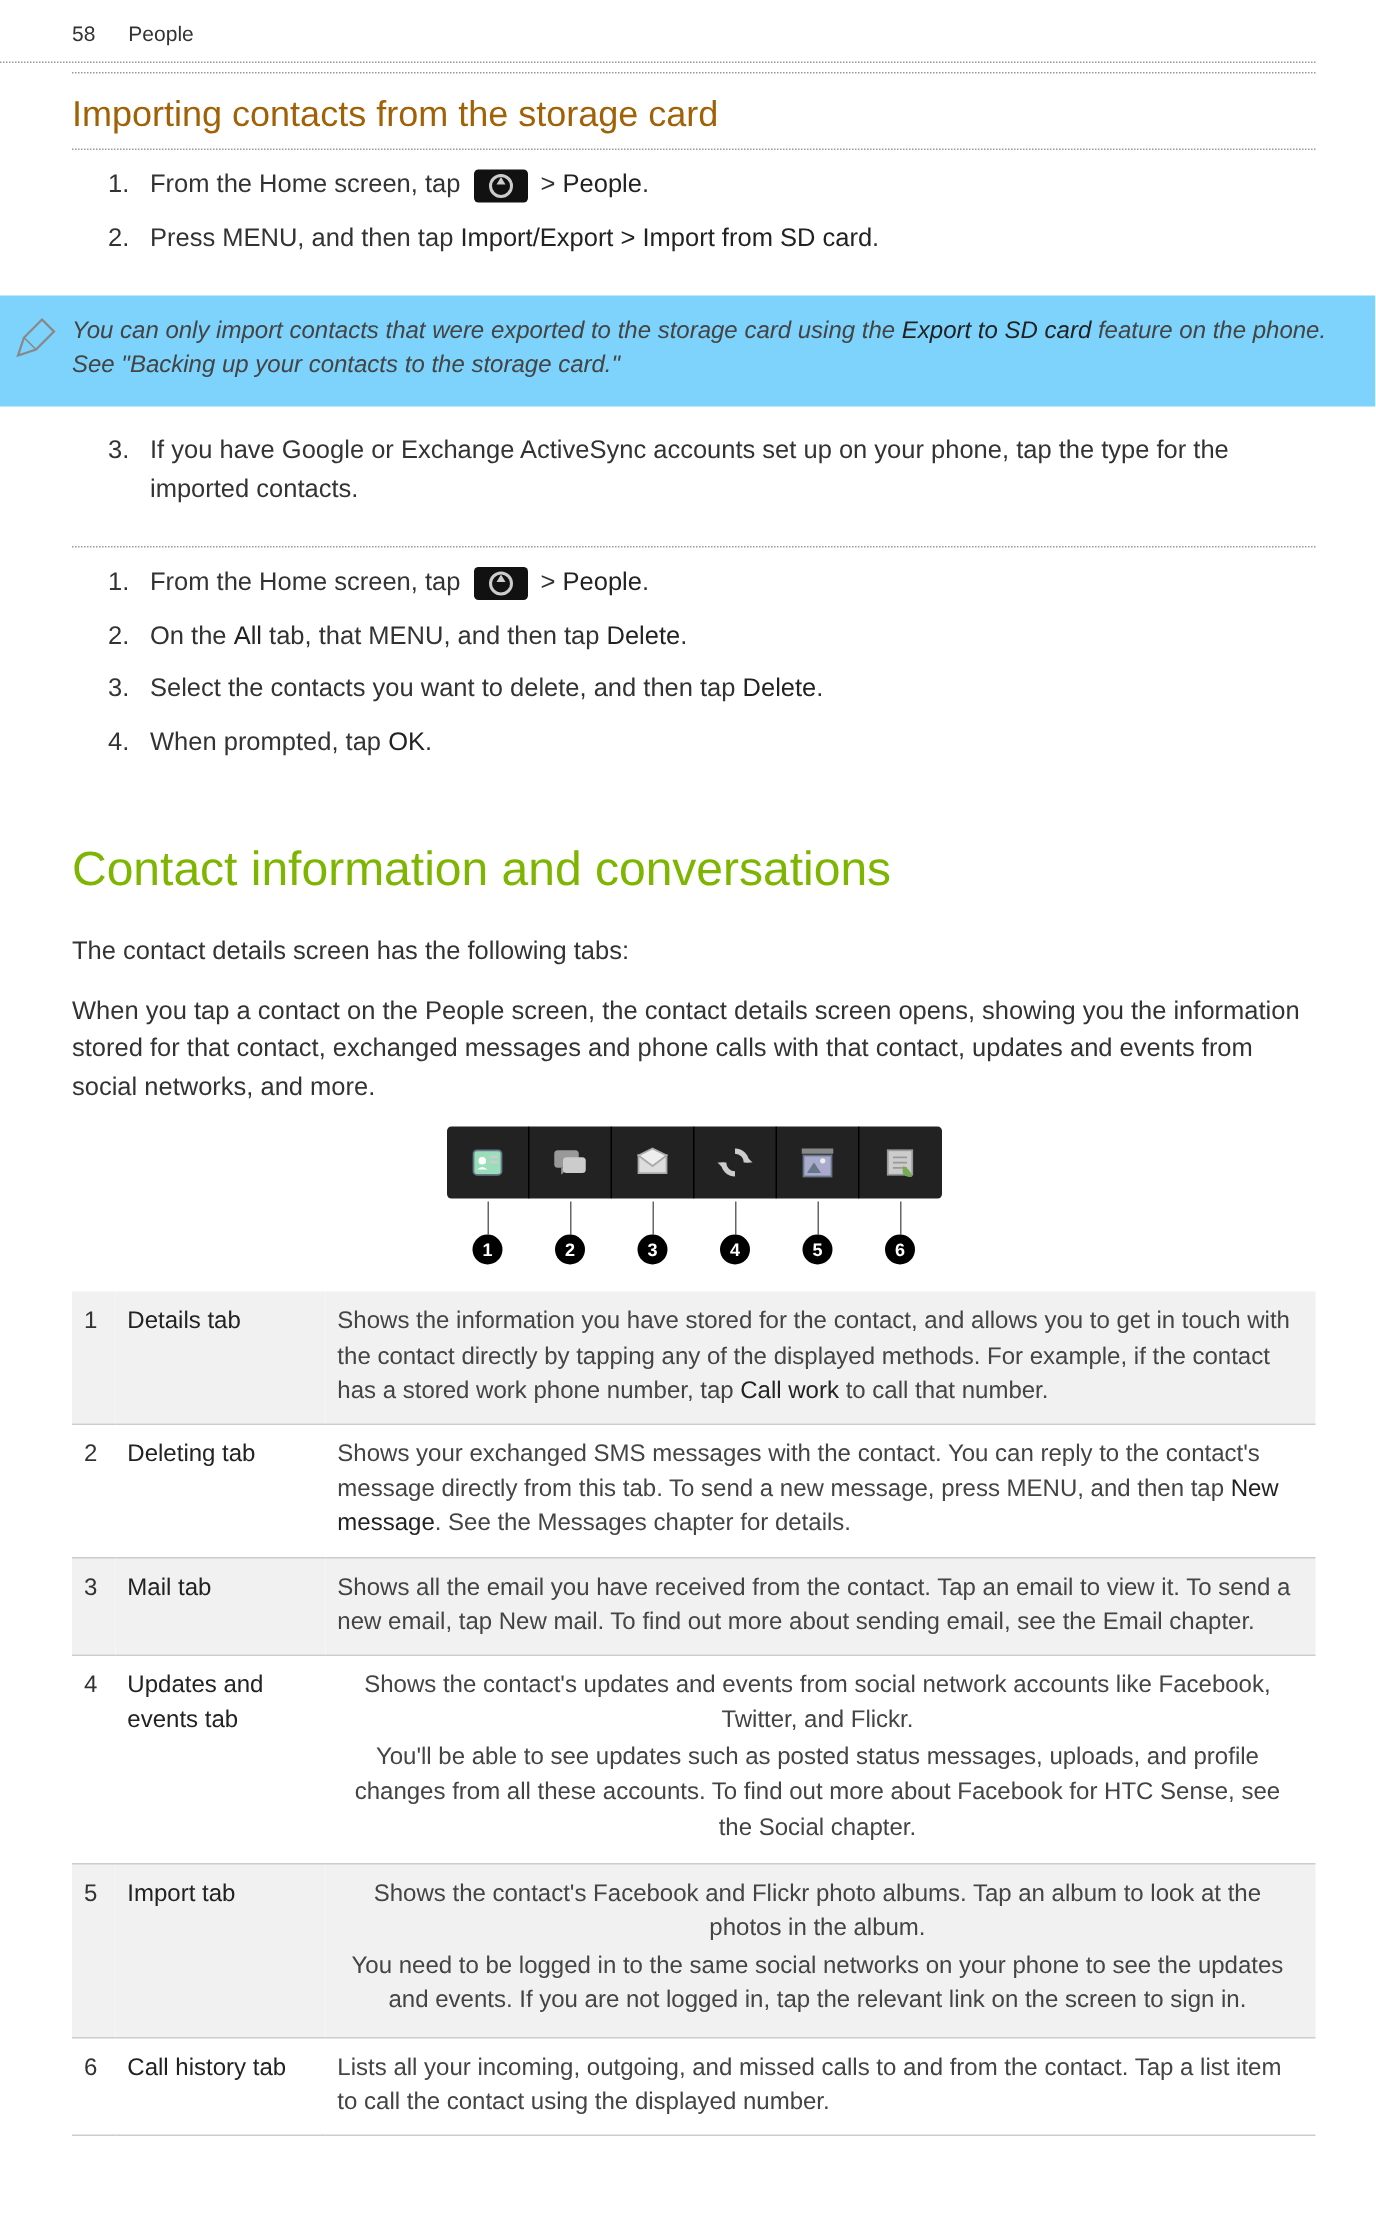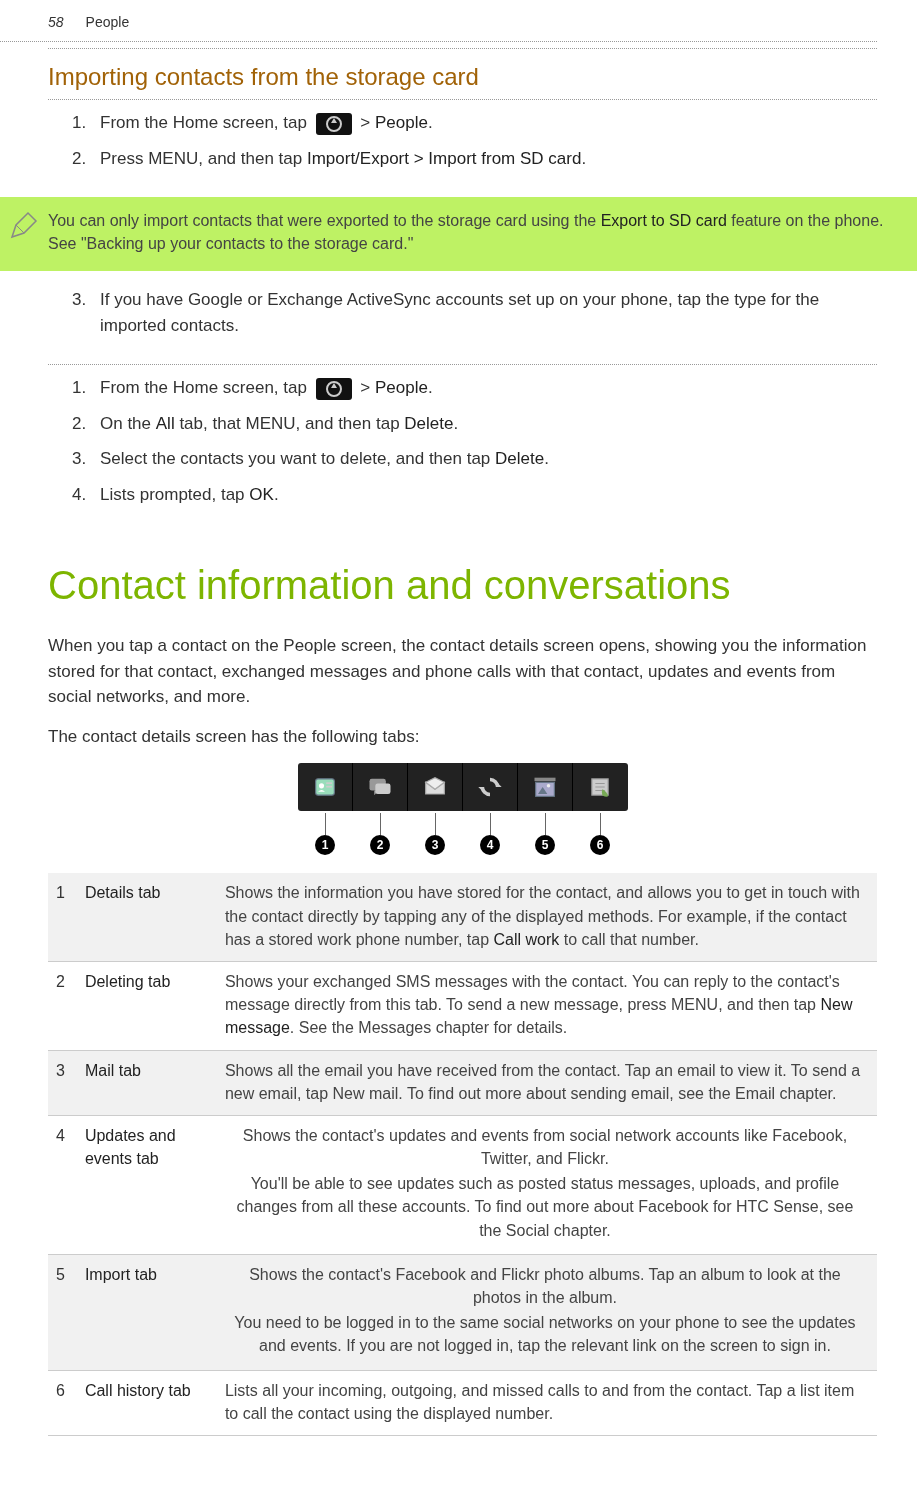--- a/index.html
+++ b/index.html
@@ -12,21 +12,21 @@
       line-height: 1.5;
       padding-bottom: 40px;
     }
     .page-header {
       display: flex;
       align-items: baseline;
       padding: 12px 0 8px 48px;
       border-bottom: 1px dotted #999;
       margin: 0 40px 6px 0;
     }
-    .page-number { font-size: 14px; color: #333; margin-right: 22px; font-style: italic; }
+    .page-number { font-size: 14px; color: #333; margin-right: 22px; }
     .page-section { font-size: 14px; color: #333; }
     .content { padding: 0 40px 0 48px; }
     .dotted-top { border-top: 1px dotted #999; margin-top: 6px; }
     .sub-heading {
       color: #a16207;
       font-size: 24px;
       font-weight: 400;
       padding: 4px 0 4px 0;
       border-bottom: 1px dotted #999;
       margin-top: 4px;
@@ -58,35 +58,36 @@
       position: absolute;
       width: 0; height: 0;
       border-left: 3px solid transparent;
       border-right: 3px solid transparent;
       border-bottom: 5px solid #ccc;
       left: 50%; top: 5px;
       transform: translateX(-50%);
     }
     .bold { color: #222; font-weight: 500; }
     .note-box {
-      background: #bef264;
+      background: #7dd3fc;
       display: flex;
       padding: 12px 20px 16px 8px;
       margin: 6px 0;
       align-items: flex-start;
+      font-style: italic;
     }
     .pencil-icon {
       width: 32px; height: 32px;
       flex-shrink: 0;
       margin-right: 8px;
     }
     .note-text { font-size: 16px; color: #444; line-height: 1.45; }
     .main-heading {
       color: #7db500;
-      font-size: 40px;
+      font-size: 32px;
       font-weight: 400;
       margin: 28px 0 18px 0;
     }
     .para { margin-bottom: 14px; }
     .tabs-figure {
       width: 330px;
       margin: 14px auto 18px auto;
     }
     .tabs-bar {
       display: flex;
@@ -184,27 +185,27 @@
     <li>
       <span class="num">2.</span>
       <span>On the </span><span class="bold">All</span><span> tab, that MENU, and then tap </span><span class="bold">Delete</span><span>.</span>
     </li>
     <li>
       <span class="num">3.</span>
       <span>Select the contacts you want to delete, and then tap </span><span class="bold">Delete</span><span>.</span>
     </li>
     <li>
       <span class="num">4.</span>
-      <span>Lists prompted, tap </span><span class="bold">OK</span><span>.</span>
+      <span>When prompted, tap </span><span class="bold">OK</span><span>.</span>
     </li>
   </ol>
 
   <h2 class="main-heading">Contact information and conversations</h2>
+  <p class="para">The contact details screen has the following tabs:</p>
   <p class="para">When you tap a contact on the People screen, the contact details screen opens, showing you the information stored for that contact, exchanged messages and phone calls with that contact, updates and events from social networks, and more.</p>
-  <p class="para">The contact details screen has the following tabs:</p>
 
   <div class="tabs-figure">
     <div class="tabs-bar">
       <div class="tab-ic">
         <svg viewBox="0 0 24 24">
             <rect x="4" y="5" width="16" height="14" rx="2" fill="#9db" stroke="#678"></rect>
             <circle cx="9" cy="11" r="2.2" fill="#fff"></circle>
             <path d="M6 16 Q9 13 12 16" fill="#fff"></path>
             <rect x="13" y="8" width="5" height="1.5" fill="#ccc"></rect>
             <rect x="13" y="11" width="5" height="1.5" fill="#ccc"></rect>

